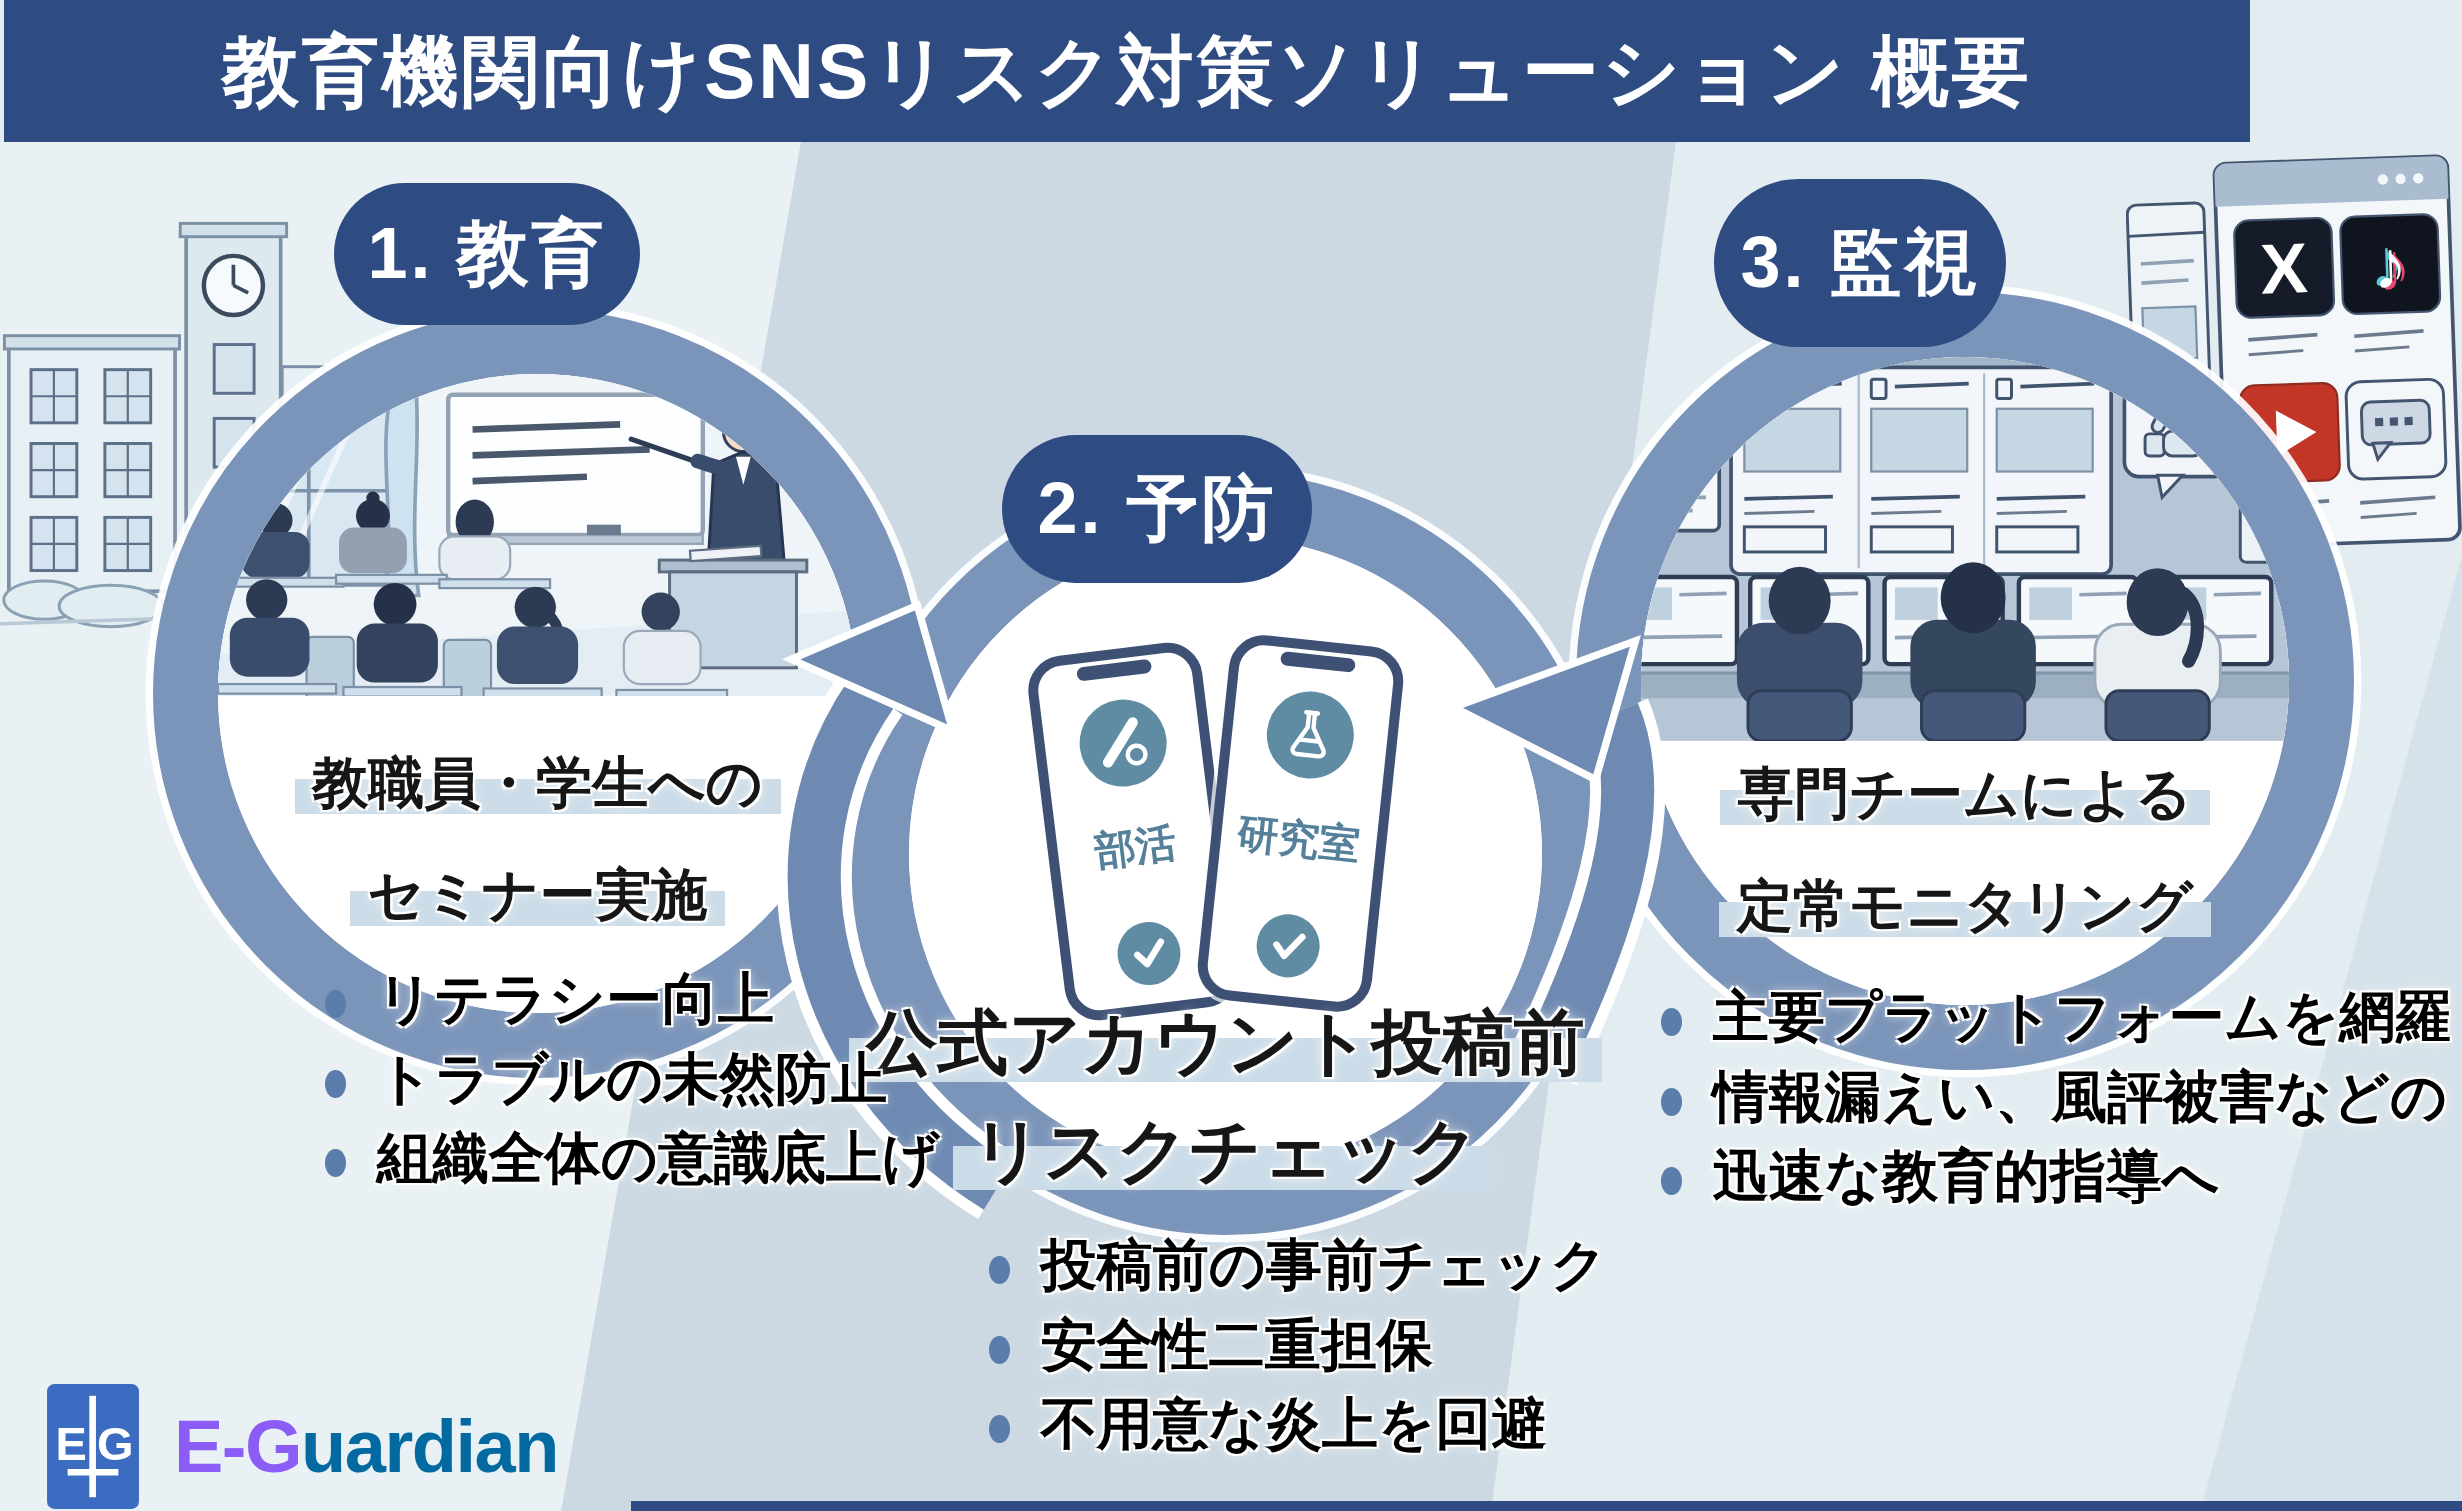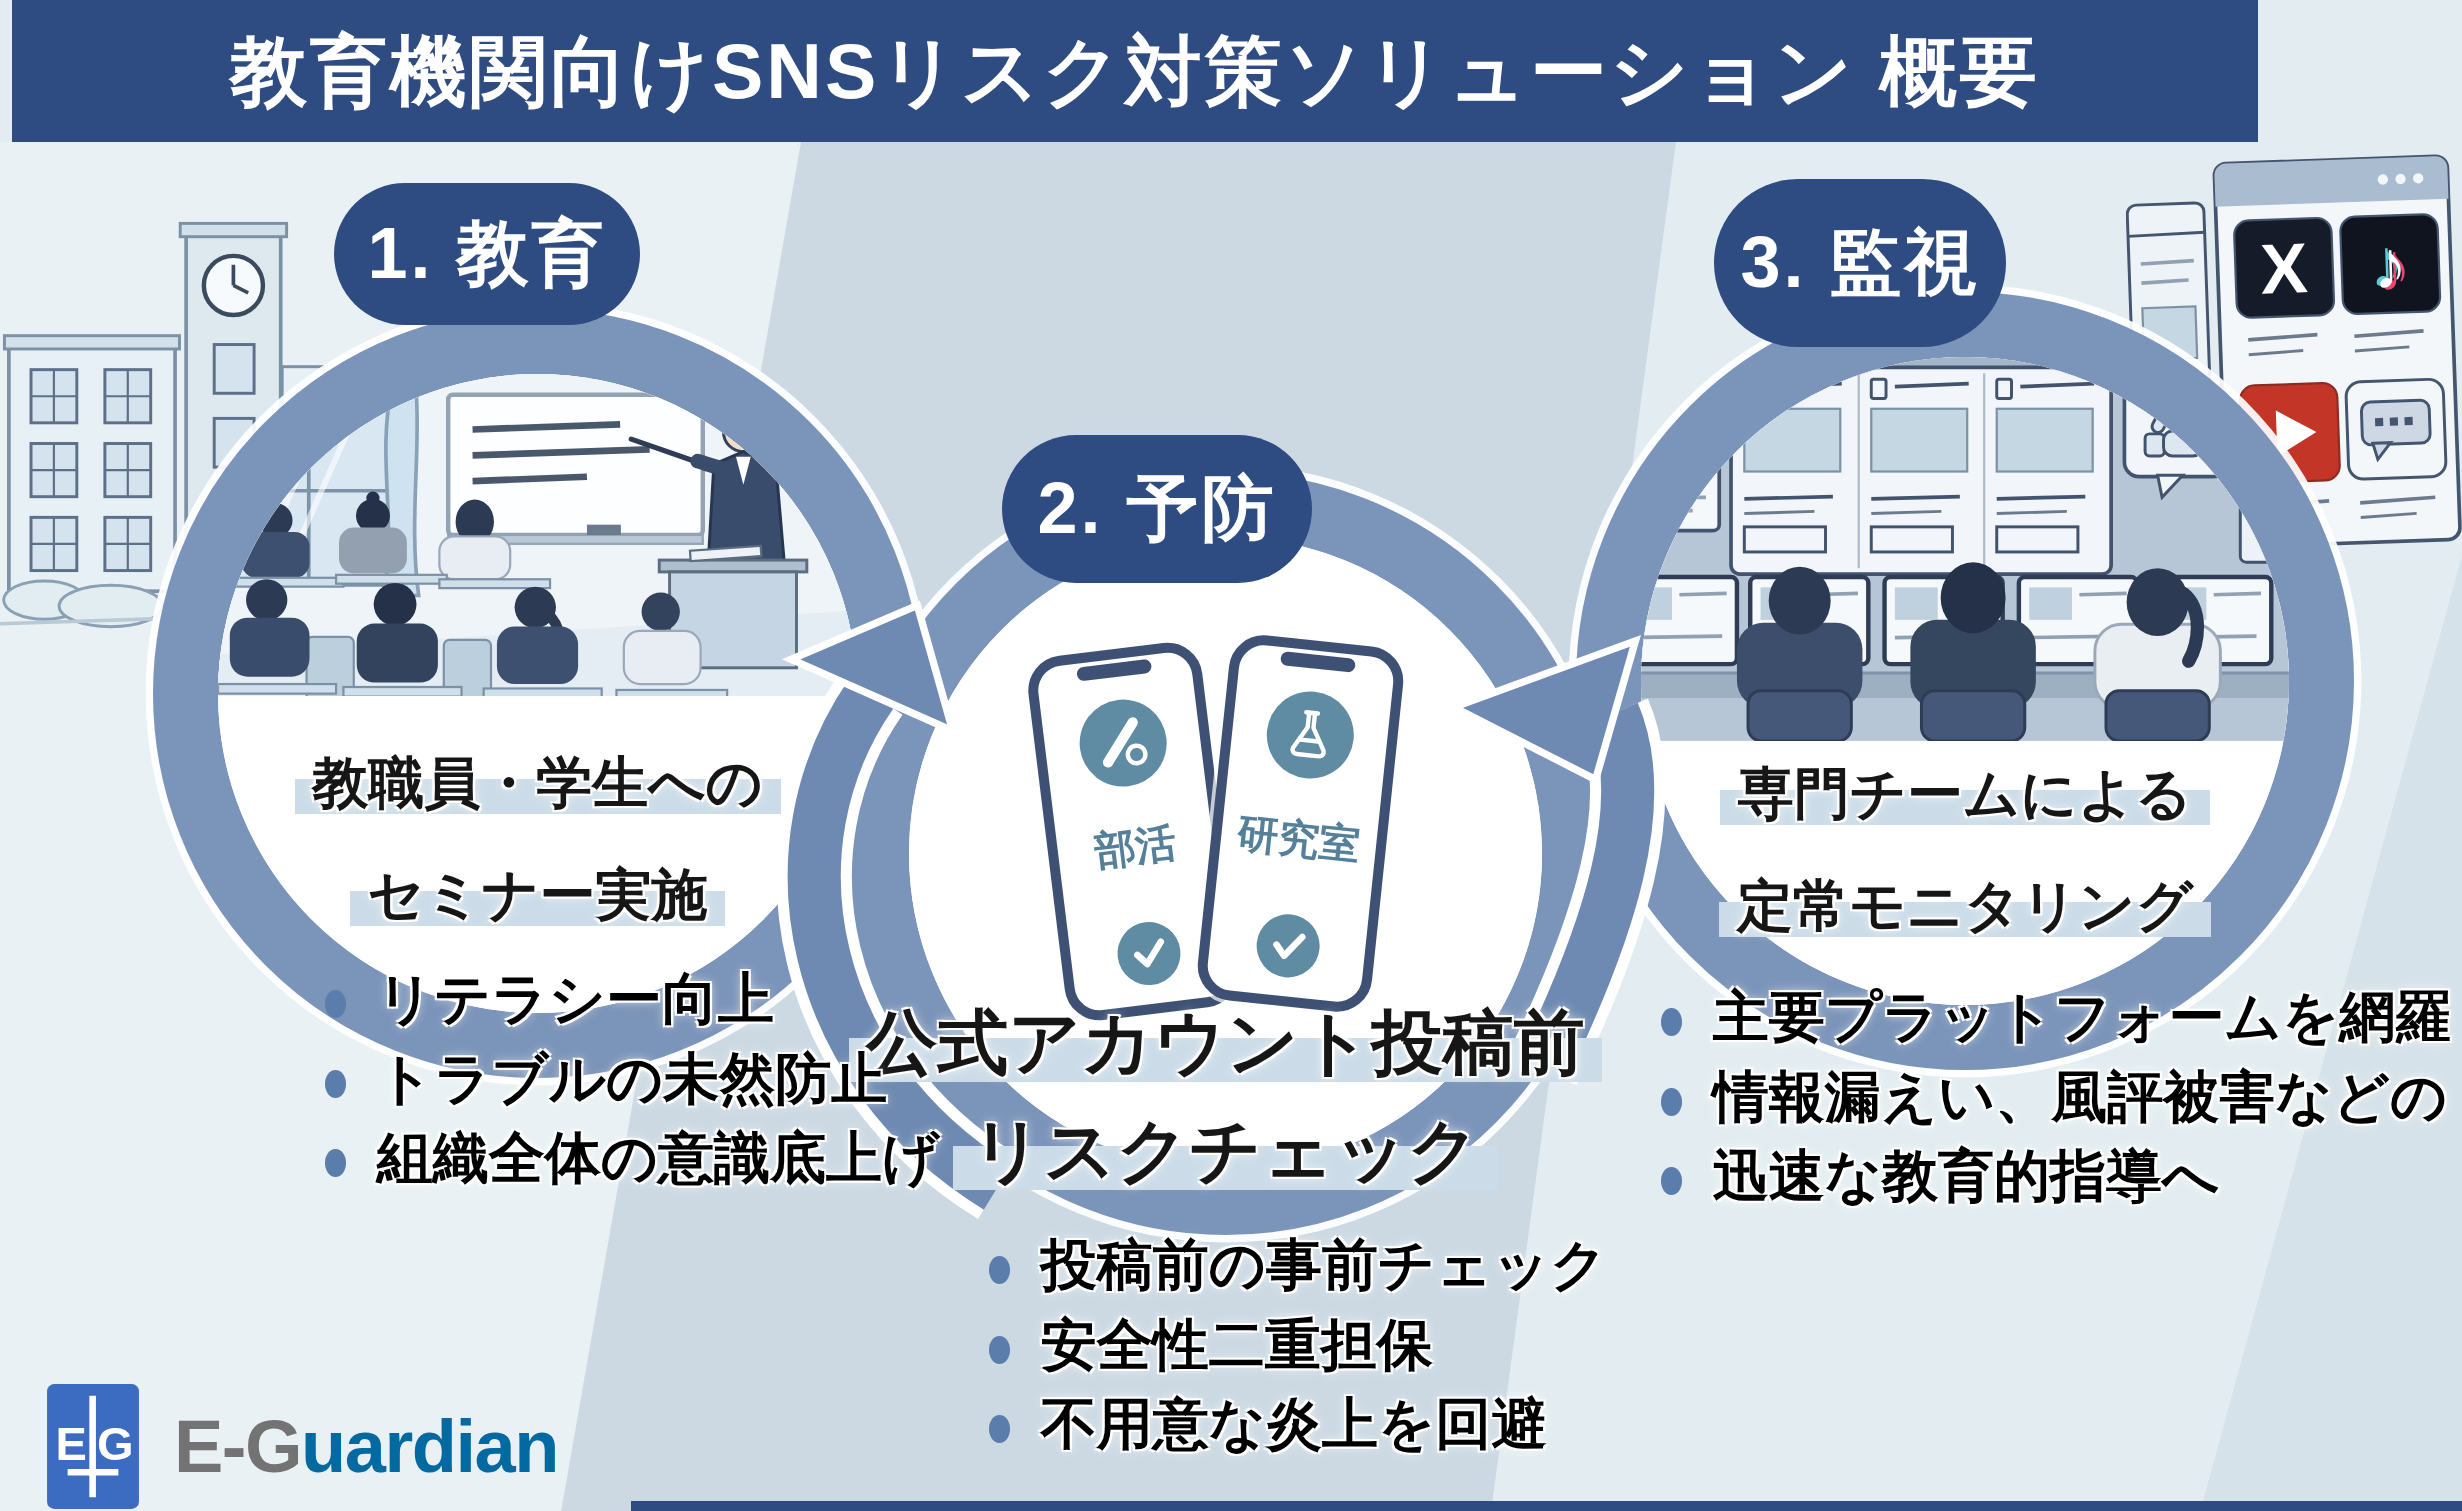--- a/index.html
+++ b/index.html
@@ -8,21 +8,21 @@
     background:#e3edf1;
     font-family:"Liberation Sans","DejaVu Sans",sans-serif;
   }
   
   .band{position:absolute;left:0;top:142px;width:2462px;height:1370px;z-index:0;}
   .band-left{background:#e9f1f4;clip-path:polygon(0 0,801px 0,561px 1370px,0 1370px);}
   .band-center{background:#ccd9e3;clip-path:polygon(801px 0,1676px 0,1491px 1370px,561px 1370px);}
   .band-right{background:#d6e2e9;clip-path:polygon(2462px 413px,2462px 1370px,2200px 1370px);}
   .bottom-strip{position:absolute;left:631px;top:1501px;width:1831px;height:10.3px;background:#2e4c82;z-index:2;}
   
-  .header{position:absolute;left:12px;top:0;width:2246px;height:142px;background:#2e4c82;z-index:6;}
+  .header{position:absolute;left:4px;top:0;width:2246px;height:142px;background:#2e4c82;z-index:6;}
   .header h1{margin:0;width:100%;text-align:center;line-height:142px;font-size:77px;font-weight:800;color:#ffffff;letter-spacing:3px;}
   
   .circle{position:absolute;box-sizing:border-box;background:#ffffff;border:65px solid #7b94b9;border-radius:50%;
           box-shadow:0 0 0 7.4px rgba(255,255,255,.92);}
   .c1{left:153px;top:309px;width:769px;height:769px;z-index:3;}
   .c2{left:844px;top:472px;width:763px;height:763px;z-index:4;}
   .c3{left:1576px;top:292px;width:778px;height:778px;z-index:3;}
   .inner{position:absolute;inset:0;border-radius:50%;overflow:hidden;background:#fff;}
   .inner svg.scene{position:absolute;left:0;top:0;}
   
@@ -56,21 +56,21 @@
             background:#5f8ba3;display:flex;align-items:center;justify-content:center;}
   .phone-label{position:absolute;top:162px;width:100%;text-align:center;font-size:41px;font-weight:800;color:#54809a;}
   .check{position:absolute;bottom:19px;left:50%;transform:translateX(-50%);width:63px;height:63px;border-radius:50%;
          background:#5f8ba3;display:flex;align-items:center;justify-content:center;}
   
   .overlay{position:absolute;left:0;top:0;z-index:5;pointer-events:none;}
   .art{position:absolute;z-index:1;}
   
   .logo{position:absolute;left:47px;top:1384px;display:flex;align-items:center;z-index:8;}
   .logo-name{margin-left:35px;font-size:74px;font-weight:800;letter-spacing:-1.5px;}
-  .logo-blue{color:#737373;}
+  .logo-blue{color:#8b5cf6;}
   .logo-gray{color:#0369a1;}
 </style>
 </head>
 <body>
 
 <div class="canvas">
 
   <div class="band band-left"></div>
   <div class="band band-center"></div>
   <div class="band band-right"></div>

